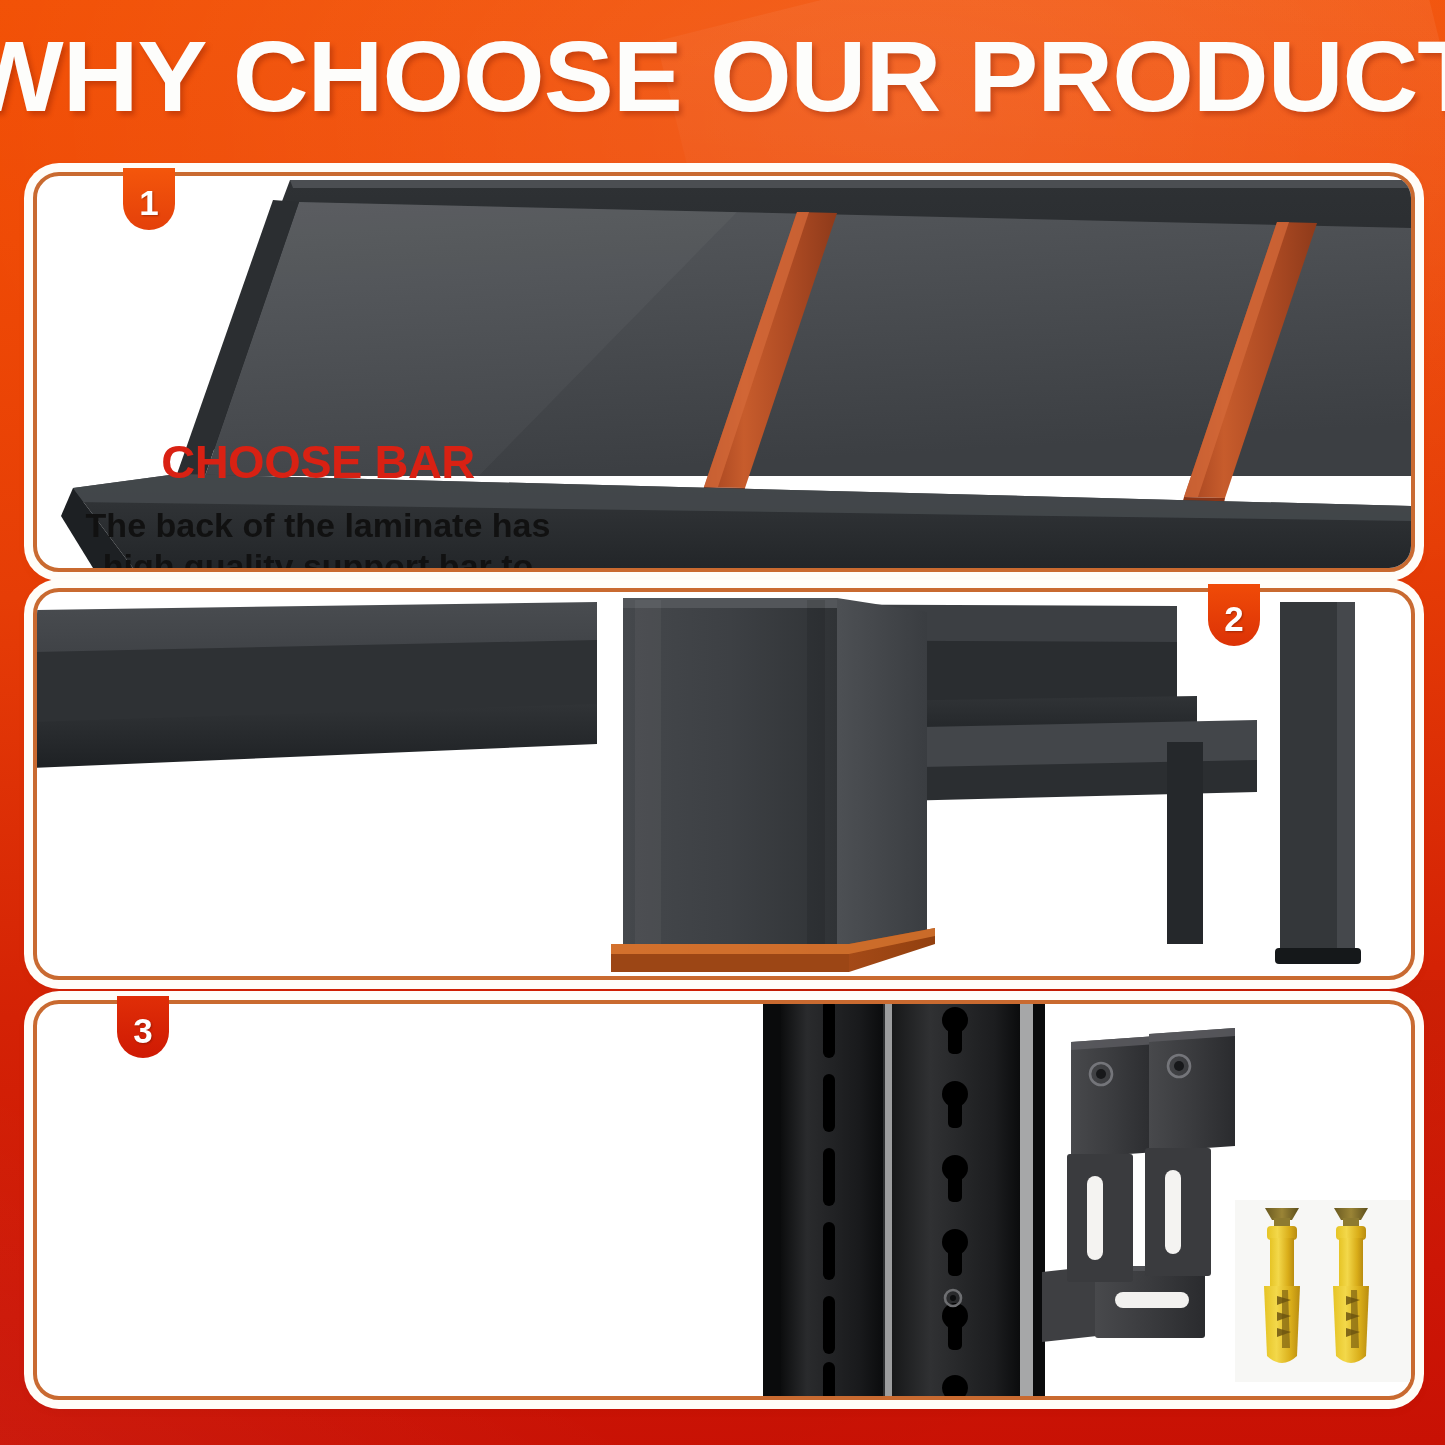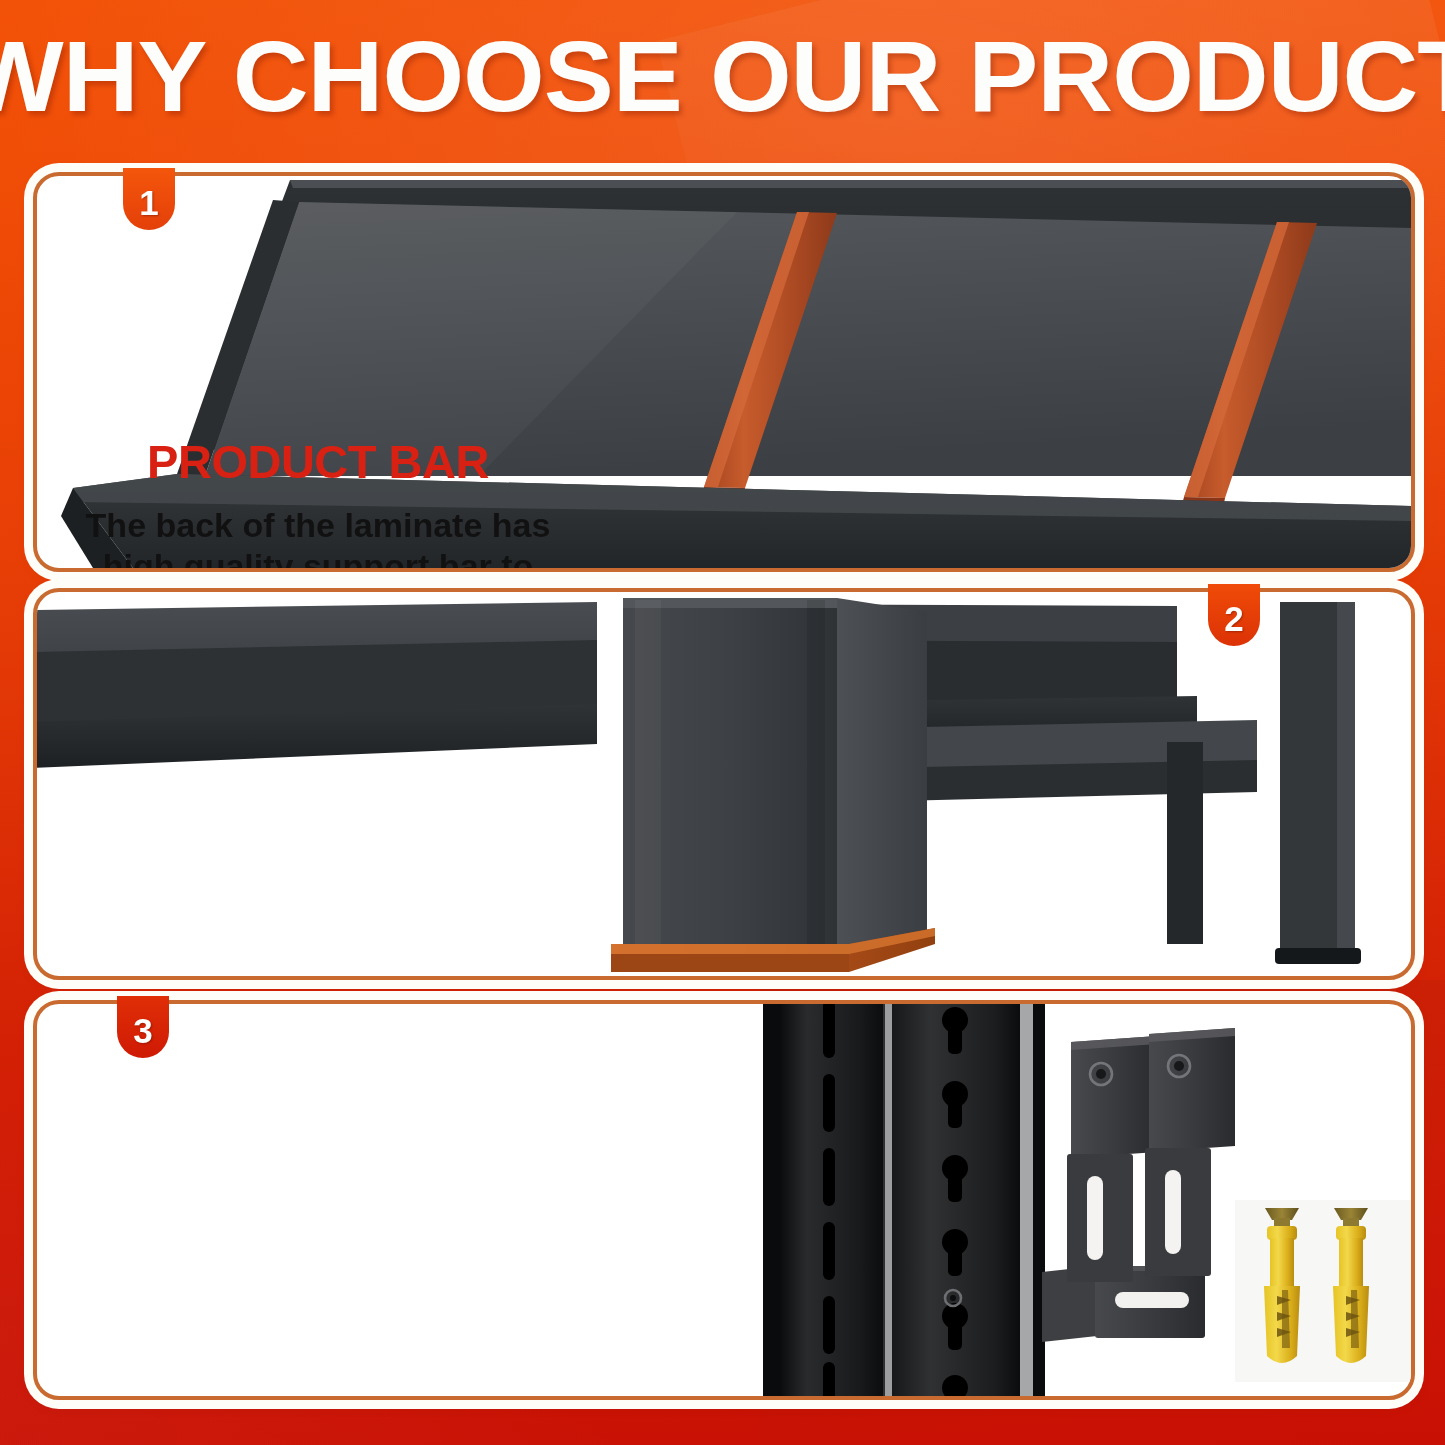--- a/index.html
+++ b/index.html
@@ -148,21 +148,21 @@
         <polygon points="36,312 140,298 1374,330 1374,392 96,392" fill="url(#frontEdge)"></polygon>
         <polygon points="36,312 140,298 1374,330 1374,345 36,326" fill="#454a4e" opacity="0.85"></polygon>
 
         <polygon points="36,312 96,392 56,392 24,340" fill="#1d2023"></polygon>
 
         <polygon points="253,4 1374,4 1374,12 256,12" fill="#5f6368" opacity="0.6"></polygon>
       </svg>
     </div>
 
     <div class="txt" id="t1">
-      <div class="head">PRODUCT BAR</div>
+      <div class="head">CHOOSE BAR</div>
       <div class="body">The back of the laminate has high quality support bar to enhance the load bearing capacity</div>
     </div>
   </div>
   <div class="badge" id="badge1">1</div>
 
   <div class="panel" id="panel2">
 
     <div id="art2">
       <svg width="1374" height="384" viewBox="0 0 1374 384">
         <defs>

